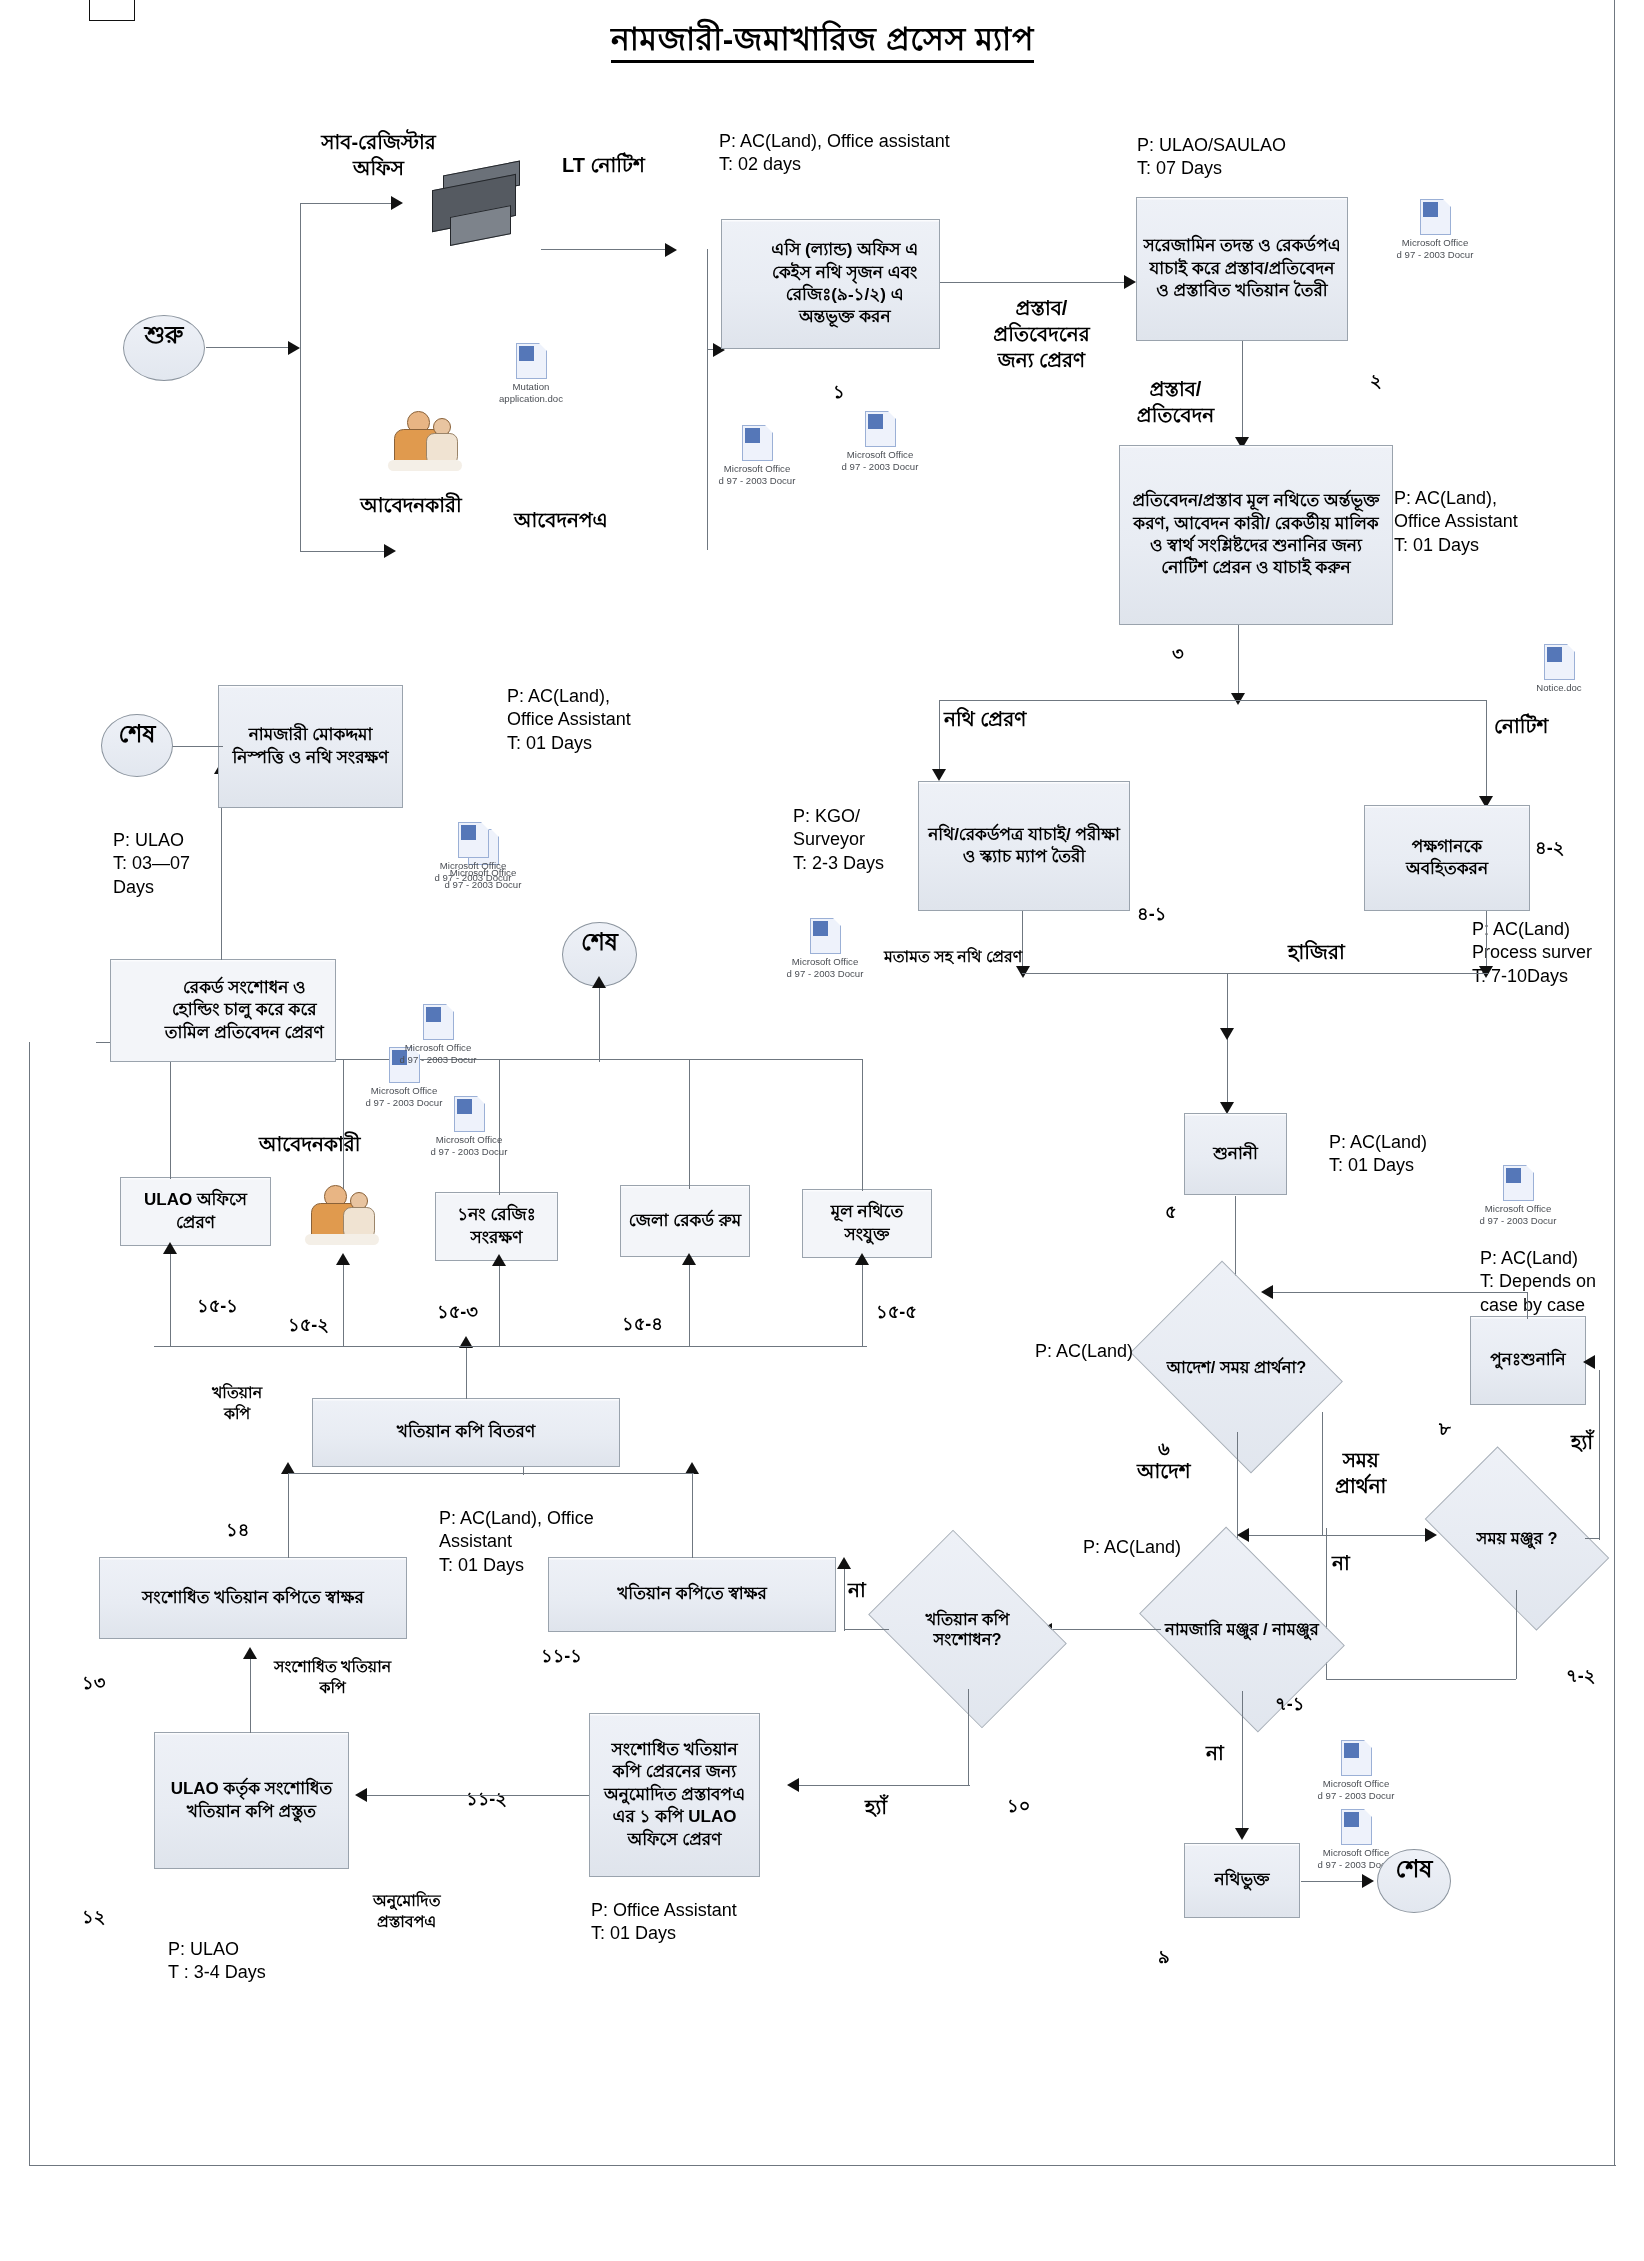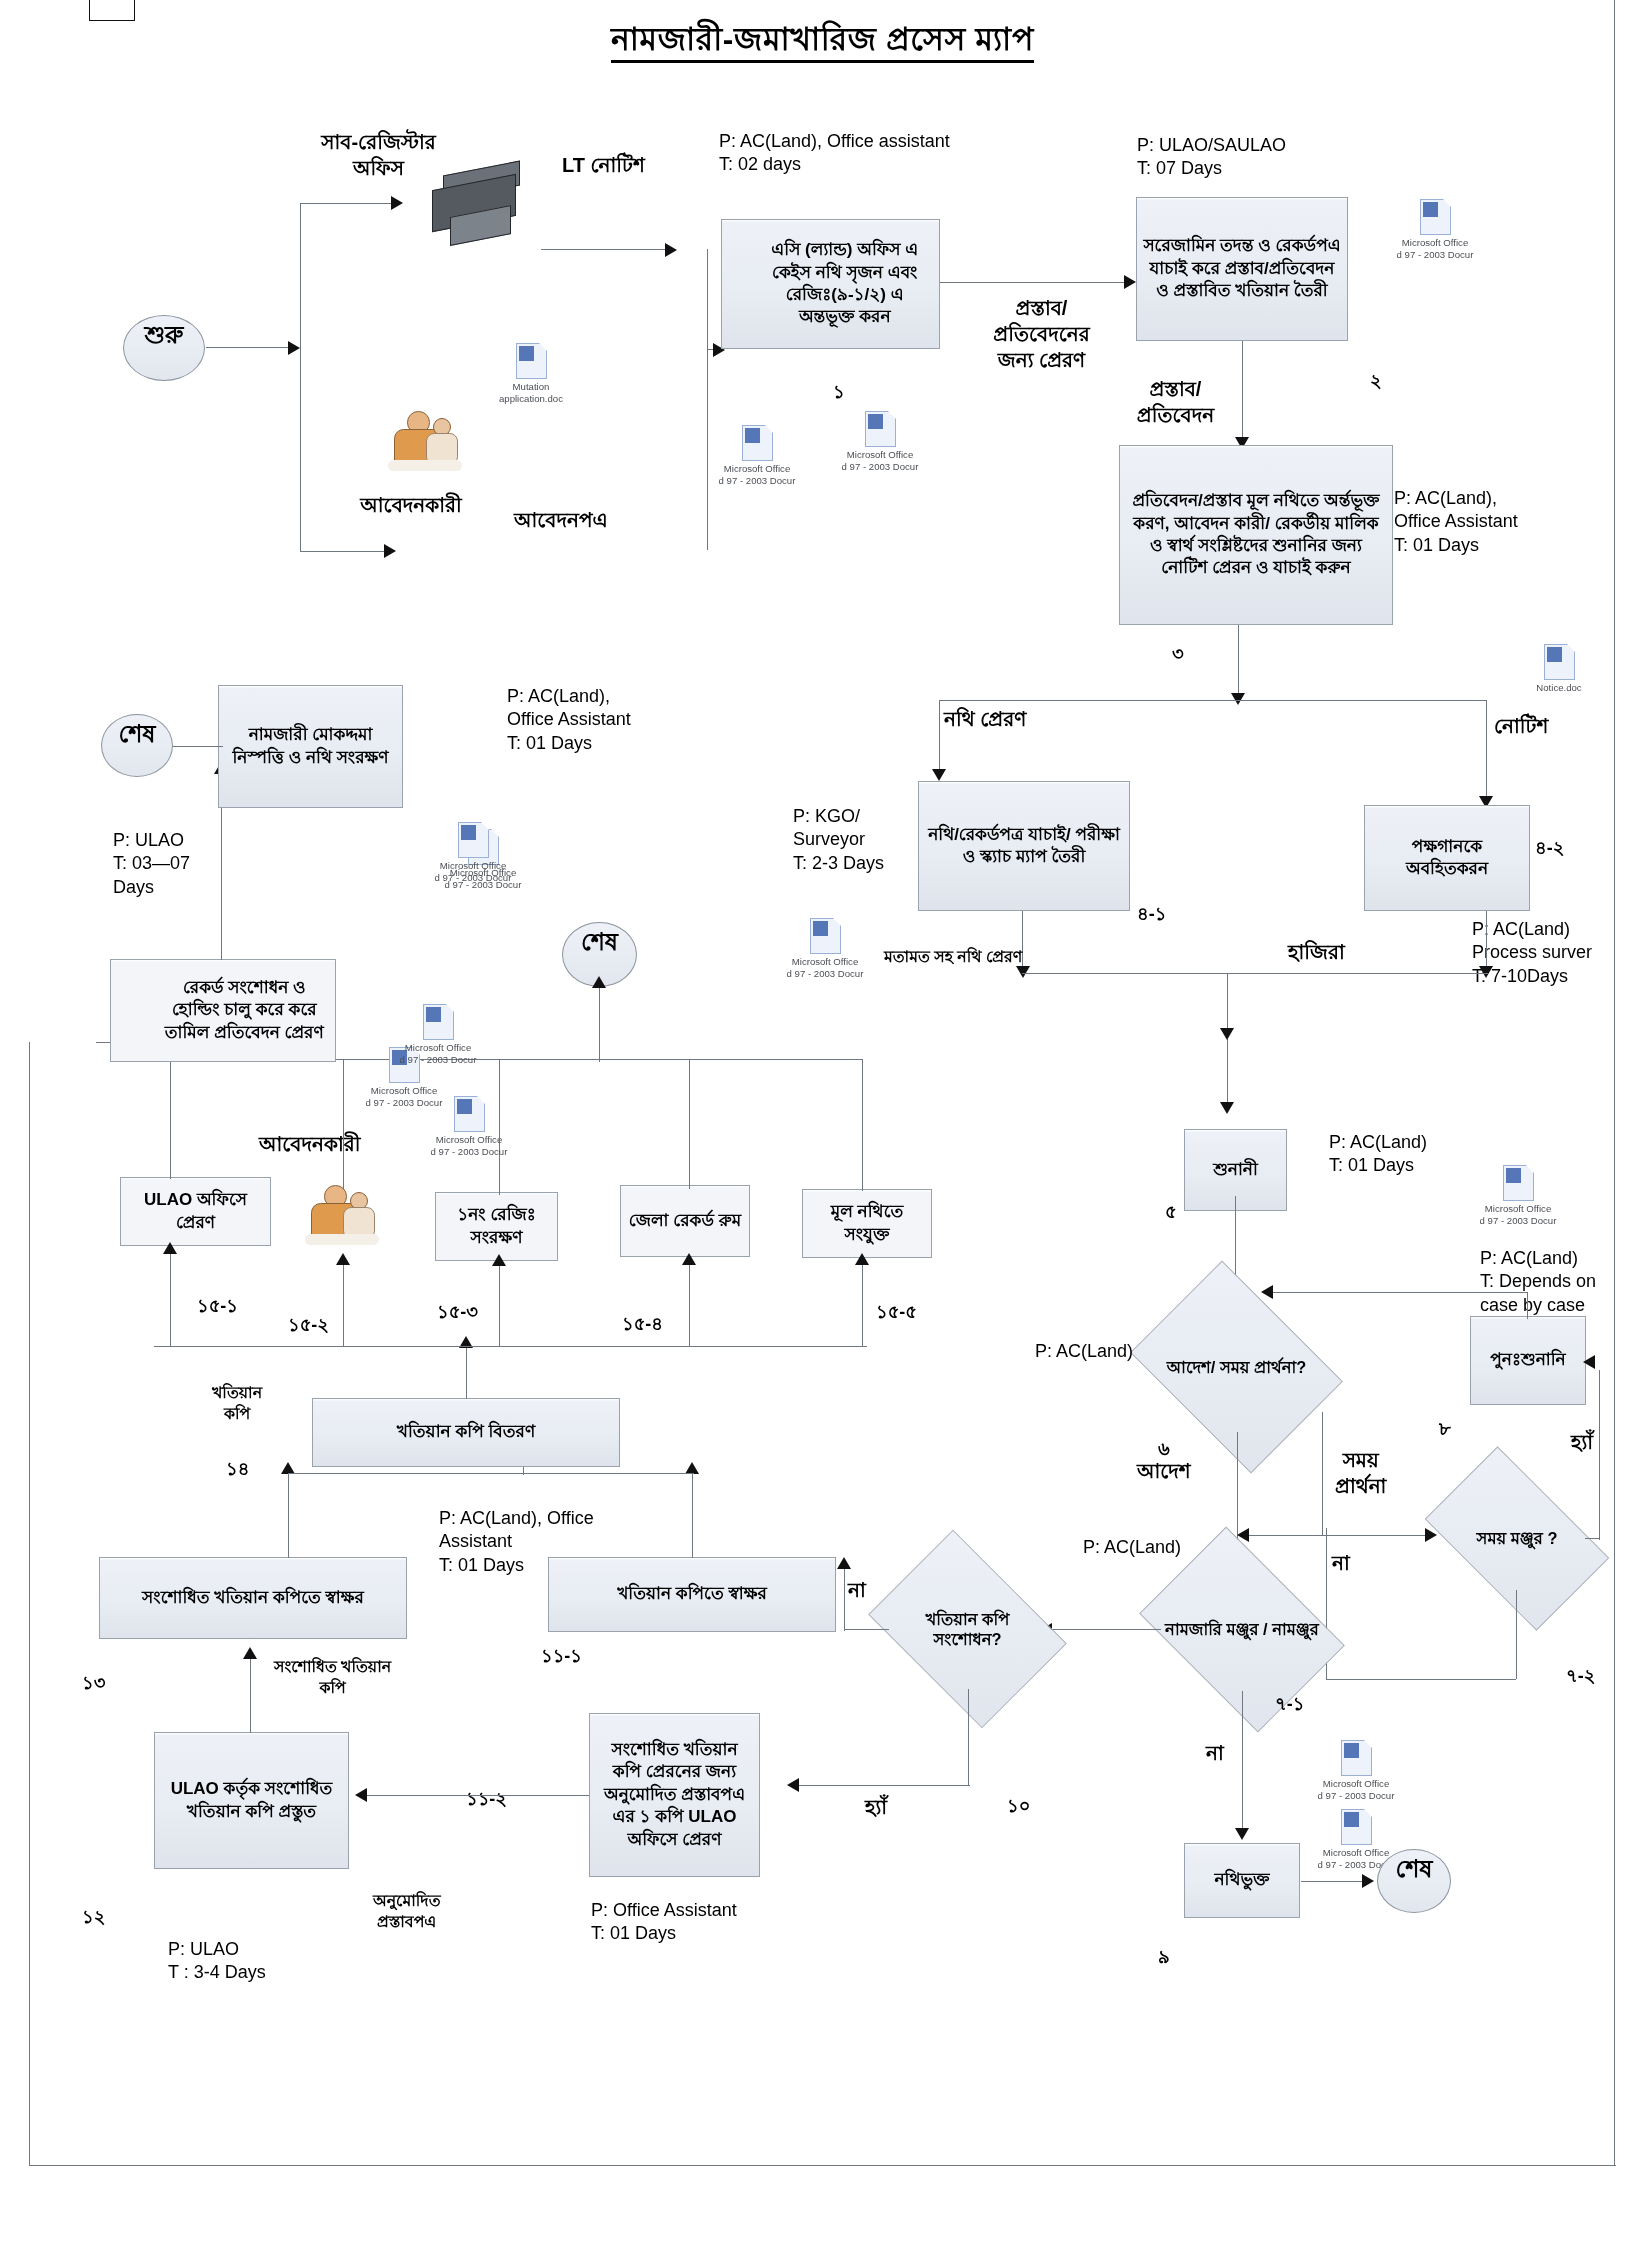--- a/index.html
+++ b/index.html
@@ -224,21 +224,21 @@
   <div class="ln lnv" style="left:1486px;top:911px;height:62px;"></div>
   <div class="arw d" style="left:1479px;top:966px;"></div>
   <div class="ln lnh" style="left:1022px;top:973px;width:466px;"></div>
   <div class="lbl sm" style="left:884px;top:947px;">মতামত সহ নথি প্রেরণ</div>
   <div class="lbl" style="left:1288px;top:939px;">হাজিরা</div>
 
   <div class="ln lnv" style="left:1227px;top:973px;height:137px;"></div>
   <div class="arw d" style="left:1220px;top:1028px;"></div>
   <div class="arw d" style="left:1220px;top:1102px;"></div>
 
-  <div class="box" style="left:1184px;top:1113px;width:103px;height:82px;margin-top:16px;">
+  <div class="box" style="left:1184px;top:1113px;width:103px;height:82px;">
     <span>শুনানী</span>
   </div>
   <div class="lbl en" style="left: 1329px; top: 1131px; white-space: pre-line;">P: AC(Land)
 T: 01 Days</div>
   <div class="lbl num" style="left:1165px;top:1201px;">৫</div>
   <div class="doc" style="left:1460px;top:1165px;">
     <div class="glyph"></div>
       <div class="cap" style="white-space: pre-line;">Microsoft Office
 d 97 - 2003 Docur</div>
   </div>
@@ -384,21 +384,21 @@
   <div class="arw u" style="left:281px;top:1462px;"></div>
   <div class="ln lnv" style="left:692px;top:1473px;height:85px;"></div>
   <div class="arw u" style="left:685px;top:1462px;"></div>
   <div class="ln lnh" style="left:288px;top:1473px;width:406px;"></div>
   <div class="ln lnv" style="left:523px;top:1412px;height:63px;"></div>
   <div class="arw u" style="left:516px;top:1401px;"></div>
 
   <div class="box" style="left:312px;top:1398px;width:308px;height:69px;">
     <span>খতিয়ান কপি বিতরণ</span>
   </div>
-  <div class="lbl num" style="left:226px;top:1458px;text-align:center;">১৪</div>
+  <div class="lbl num" style="left:226px;top:1519px;text-align:center;">১৪</div>
   <div class="lbl sm" style="left: 212px; top: 1383px; text-align: center; white-space: pre-line;">খতিয়ান
 কপি</div>
 
   <div class="ln lnv" style="left:466px;top:1346px;height:53px;"></div>
   <div class="arw u" style="left:459px;top:1336px;"></div>
   <div class="ln lnh" style="left:154px;top:1346px;width:713px;"></div>
 
   <div class="box plain" style="left:120px;top:1177px;width:151px;height:69px;">
     <span>ULAO অফিসে প্রেরণ</span>
   </div>

